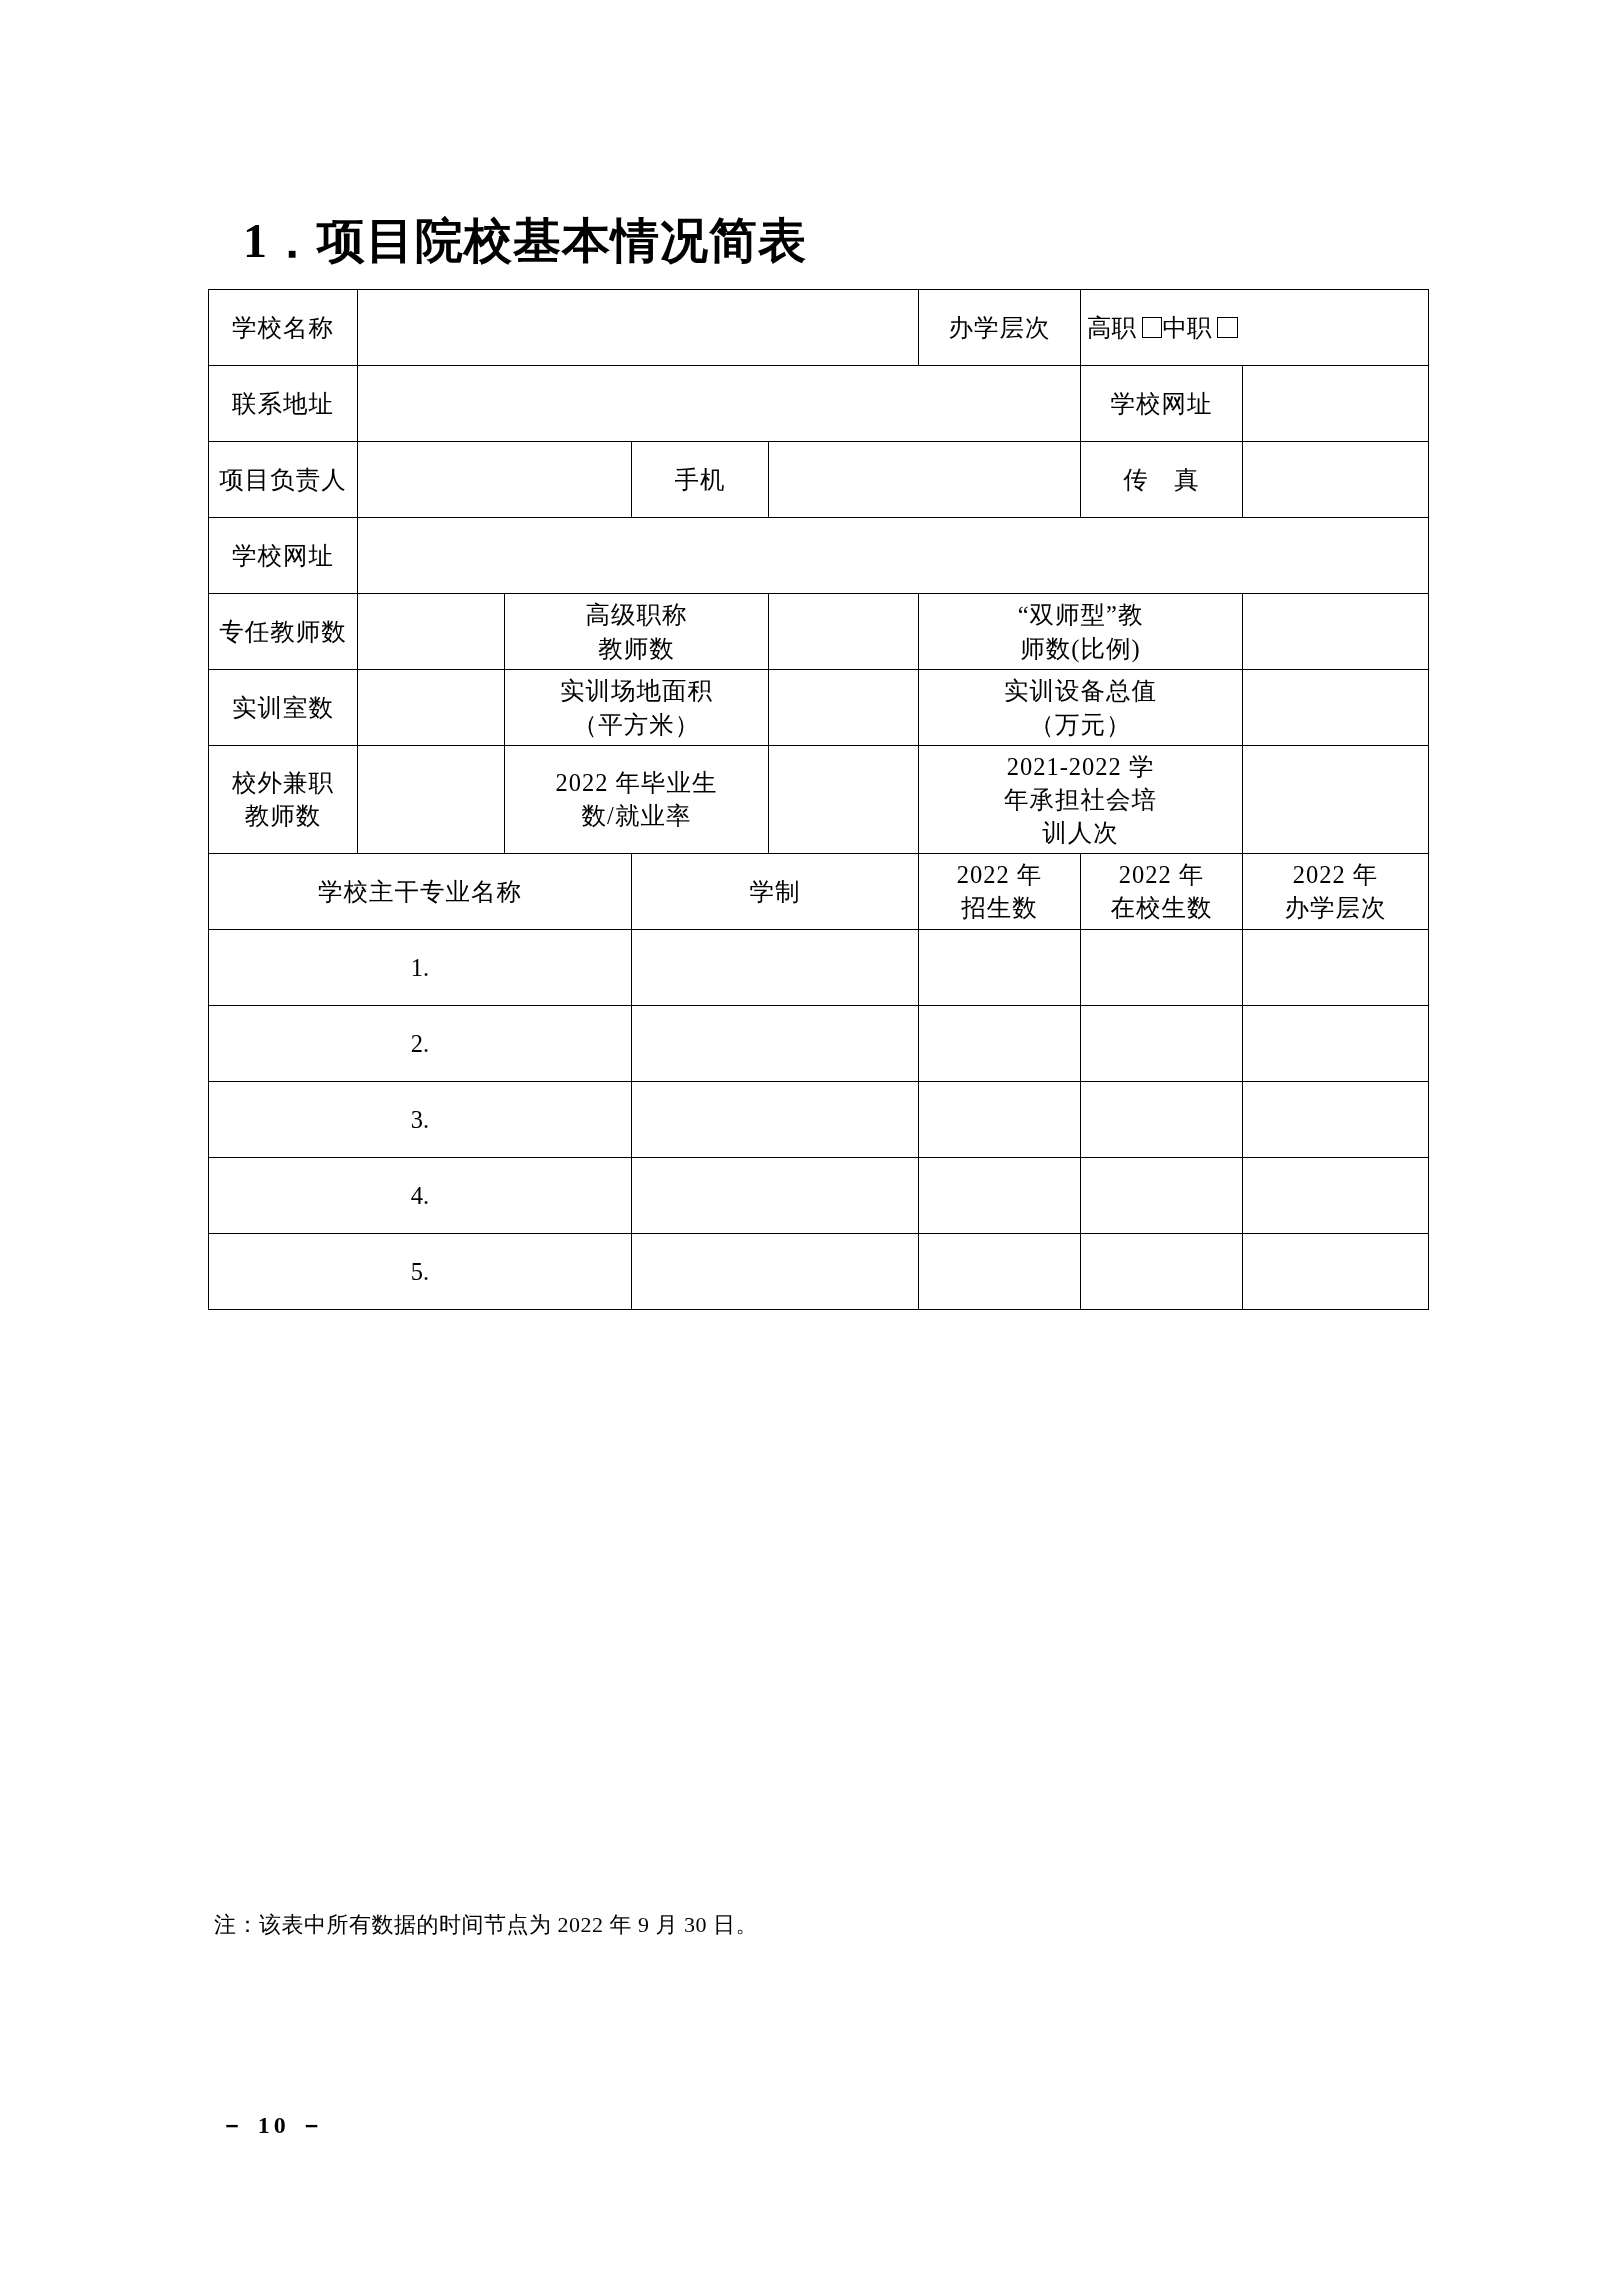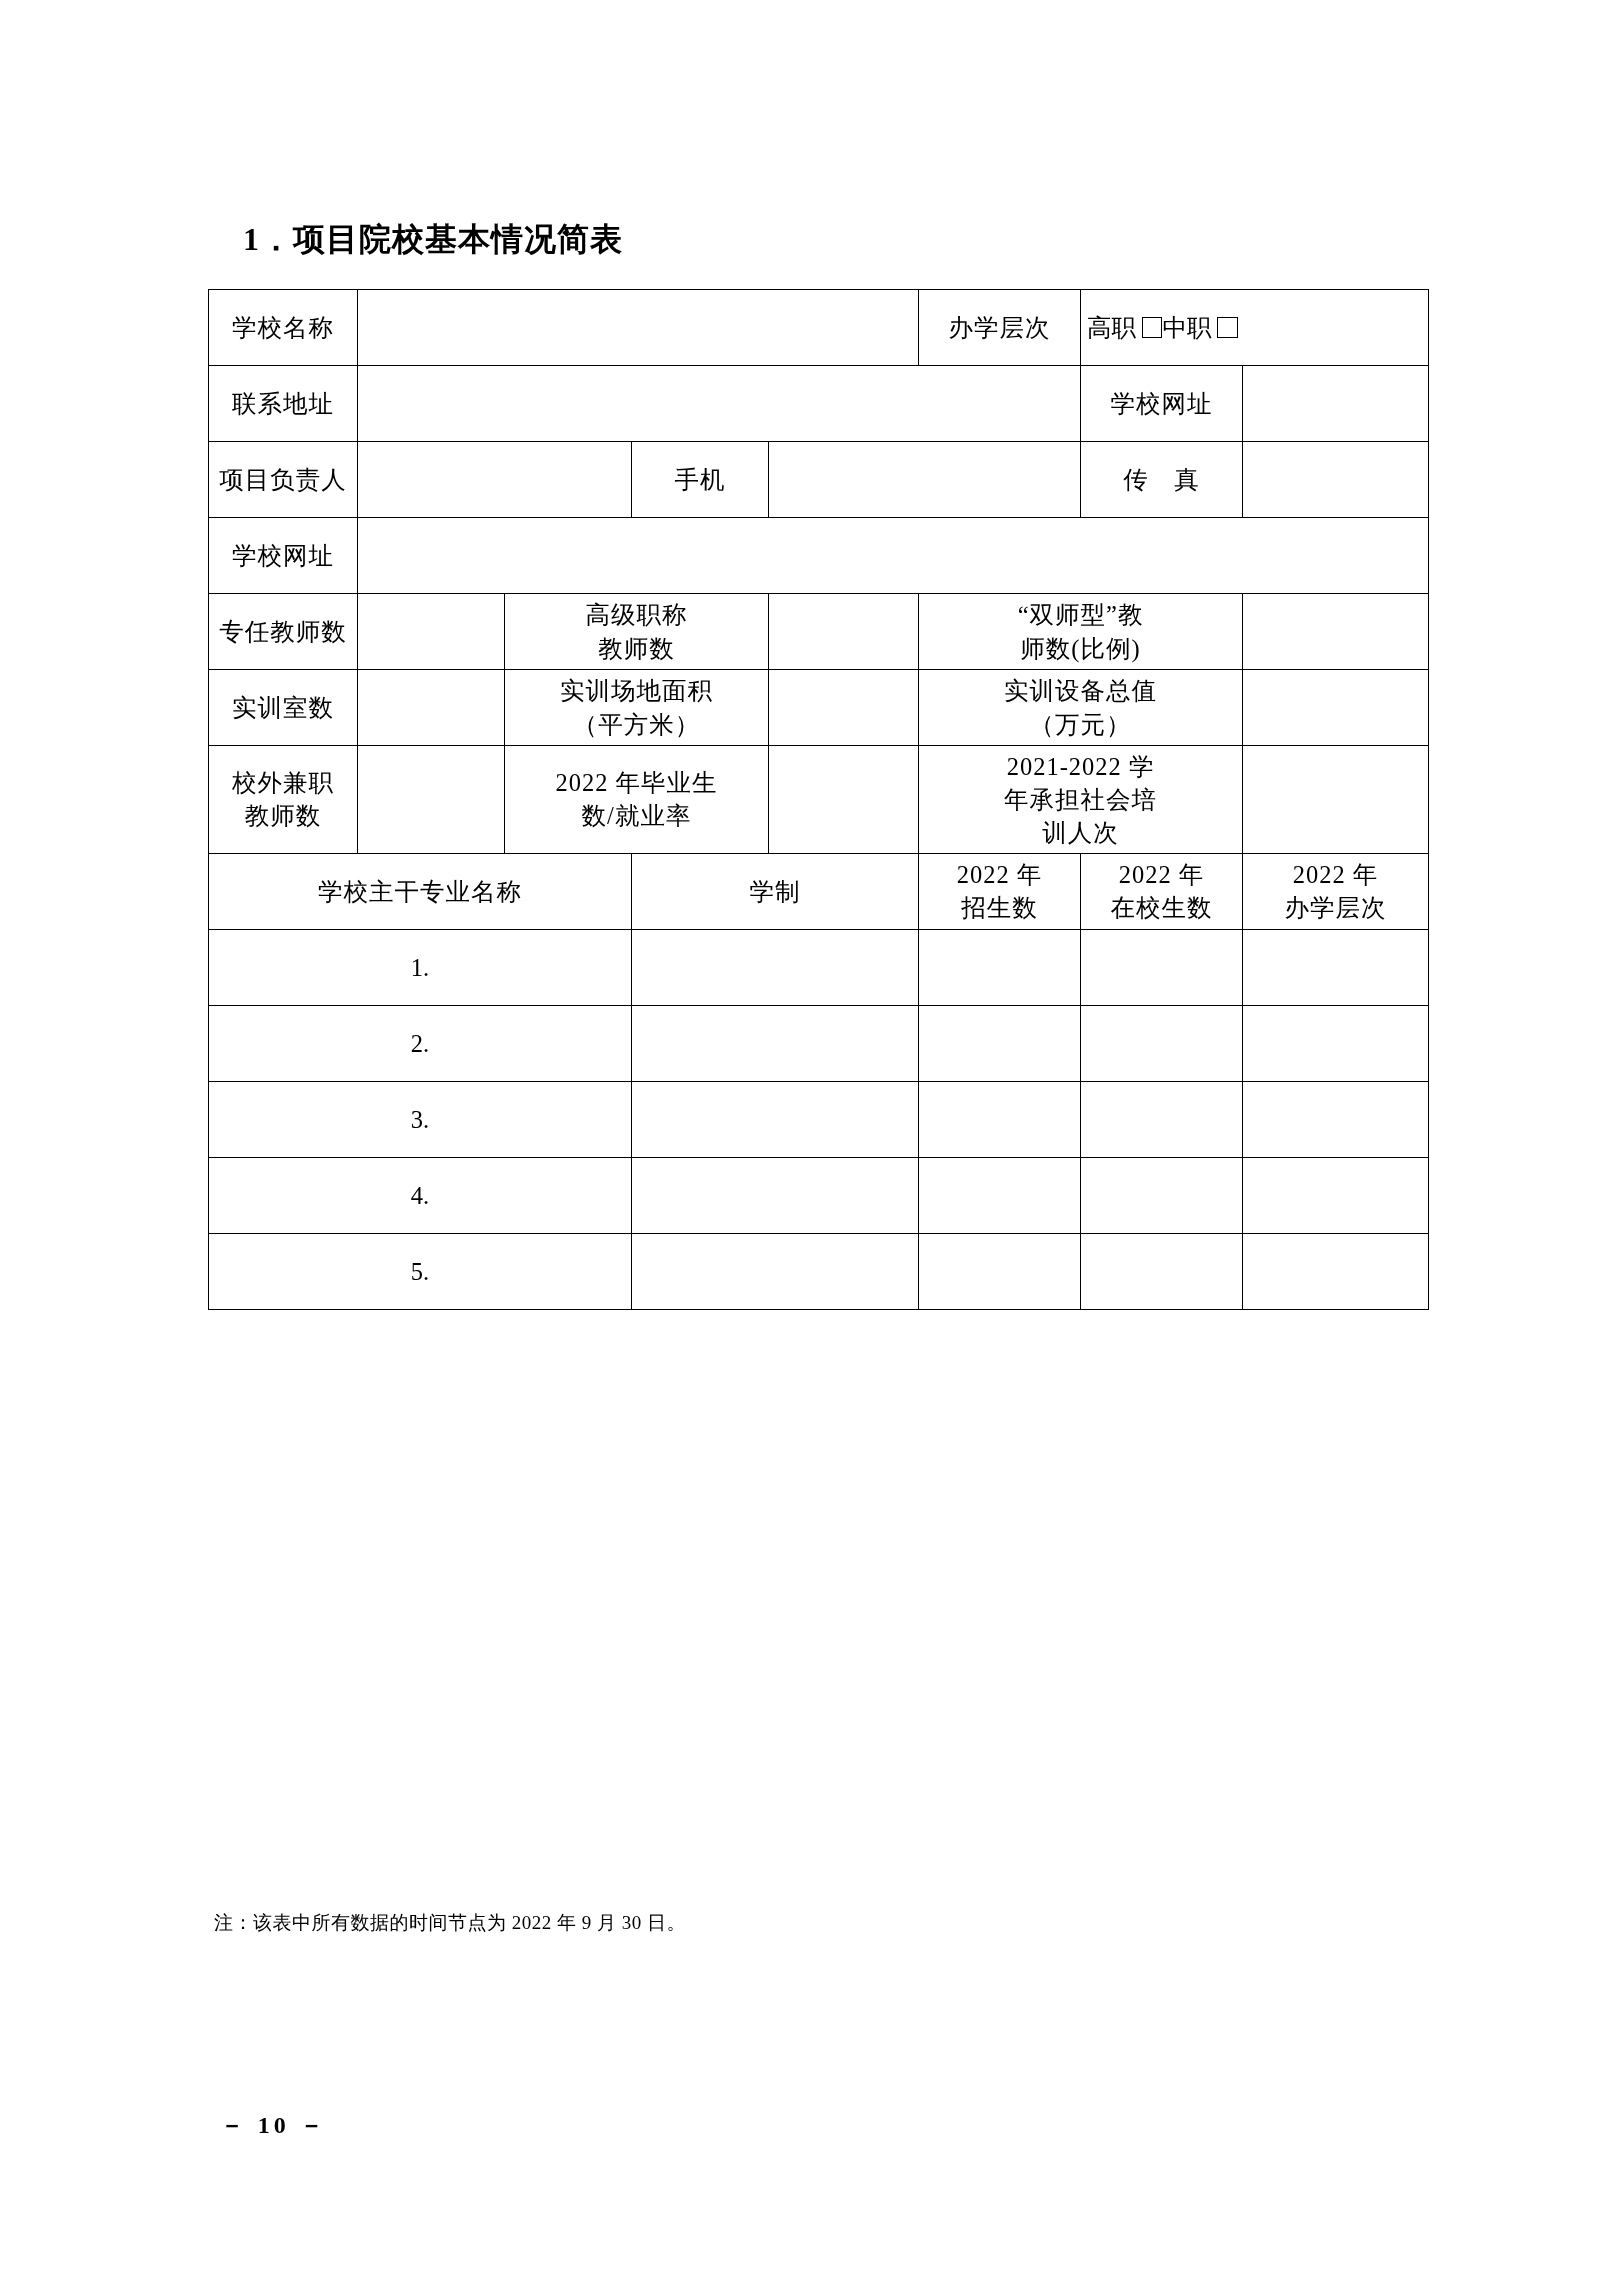--- a/index.html
+++ b/index.html
@@ -18,22 +18,22 @@
   .page {
     position: absolute;
     left: 0;
     top: 0;
     width: 1621px;
     height: 2293px;
   }
   .doc-title {
     position: absolute;
     left: 243px;
-    top: 218px;
-    font-size: 32px;
+    top: 209px;
+    font-size: 48px;
     font-weight: 600;
     letter-spacing: 1px;
     white-space: nowrap;
   }
   table.main {
     position: absolute;
     left: 208px;
     top: 289px;
     width: 1220px;
     border-collapse: collapse;
@@ -82,21 +82,21 @@
     width: 100%;
   }
   .level-opt {
     white-space: nowrap;
     font-size: 24.5px;
   }
   .note {
     position: absolute;
     left: 214px;
     top: 1910px;
-    font-size: 19px;
+    font-size: 22px;
     letter-spacing: 0.5px;
     white-space: nowrap;
   }
   .page-no {
     position: absolute;
     left: 220px;
     top: 2109px;
     font-size: 24px;
     letter-spacing: 3.9px;
     font-weight: bold;

